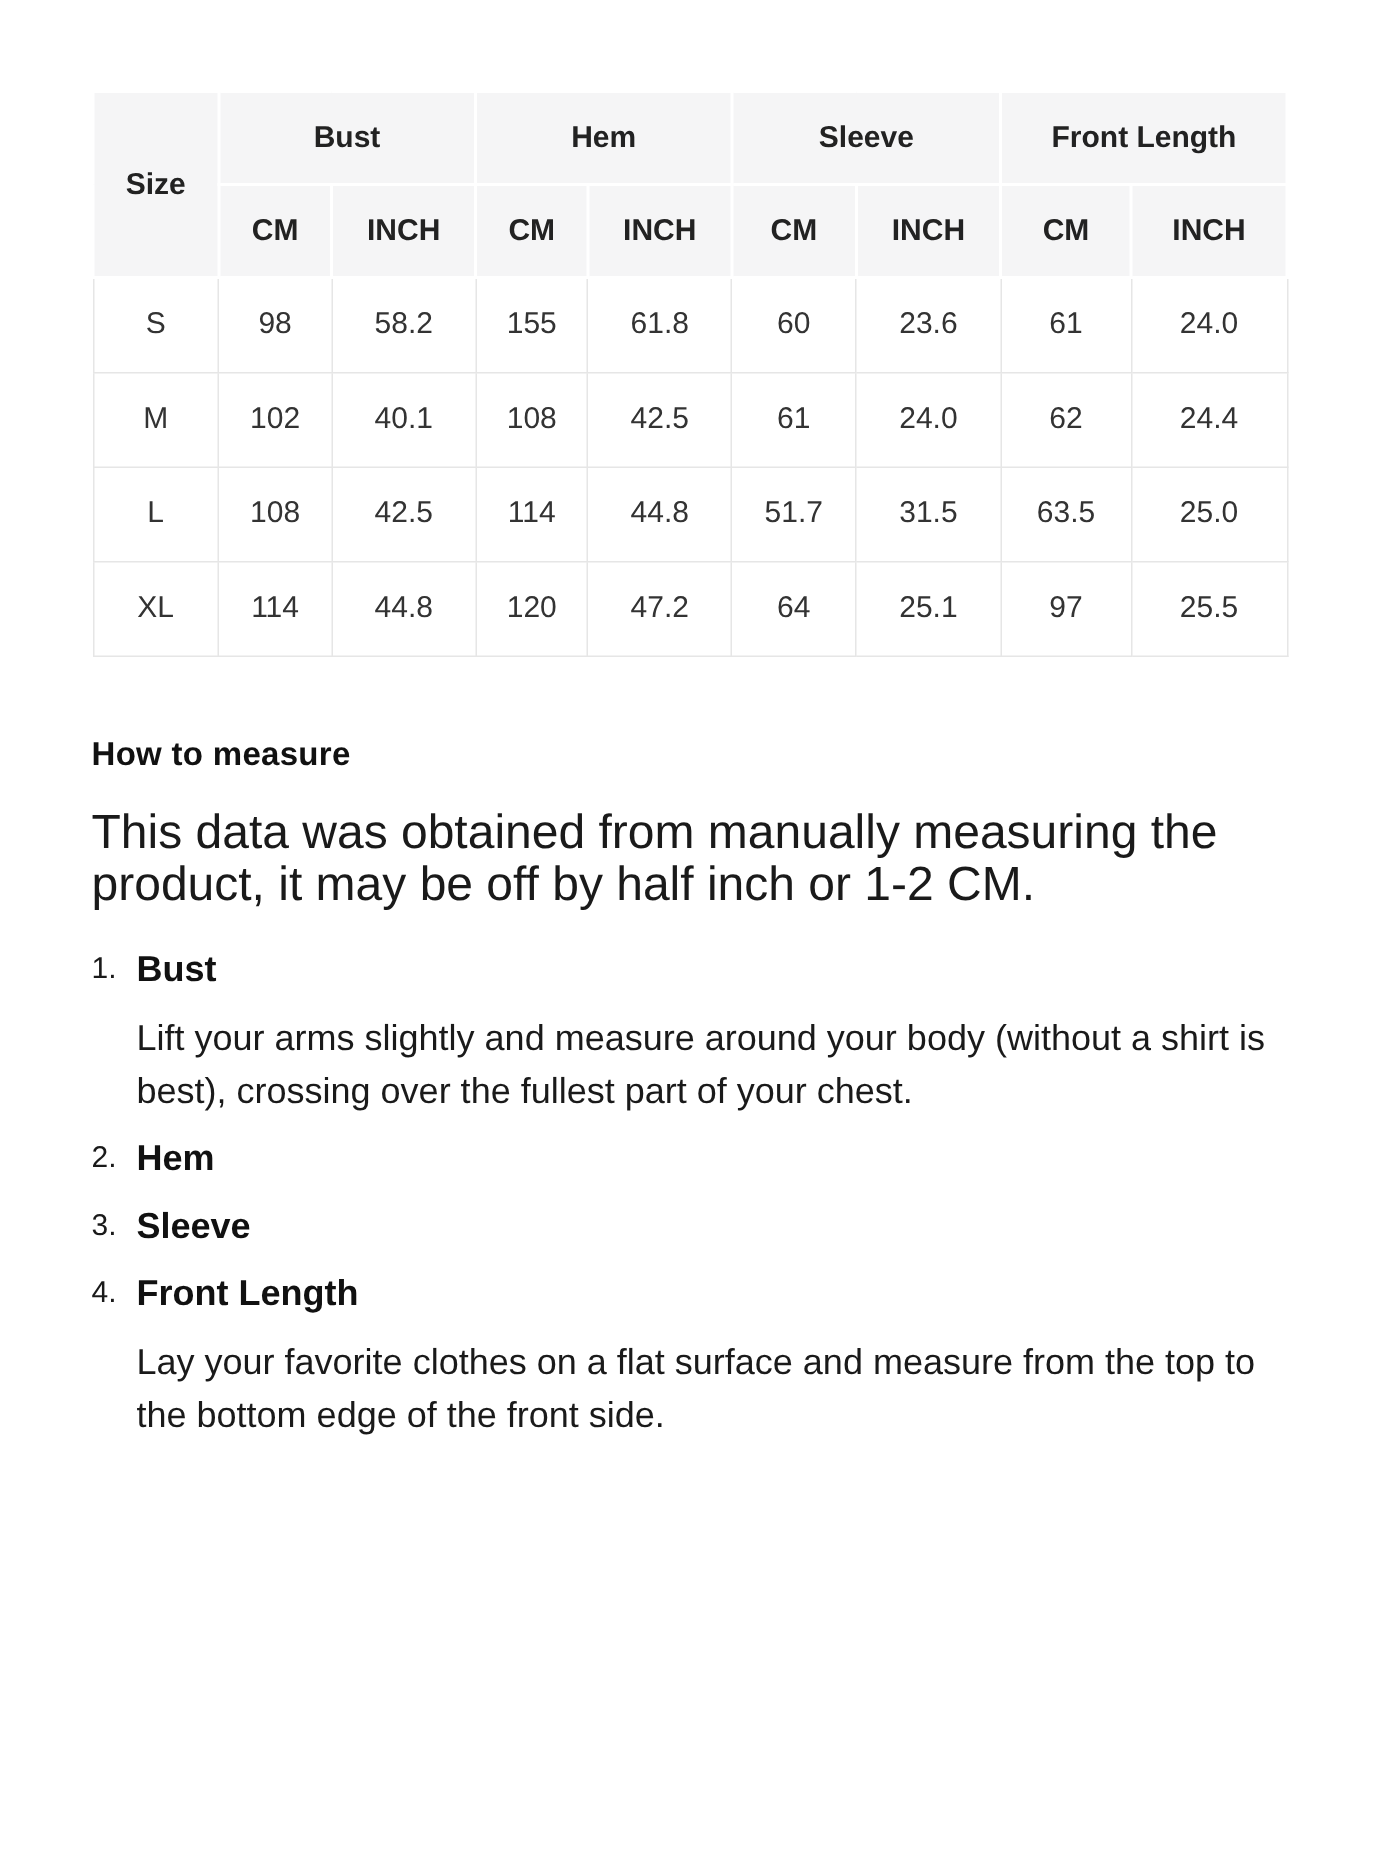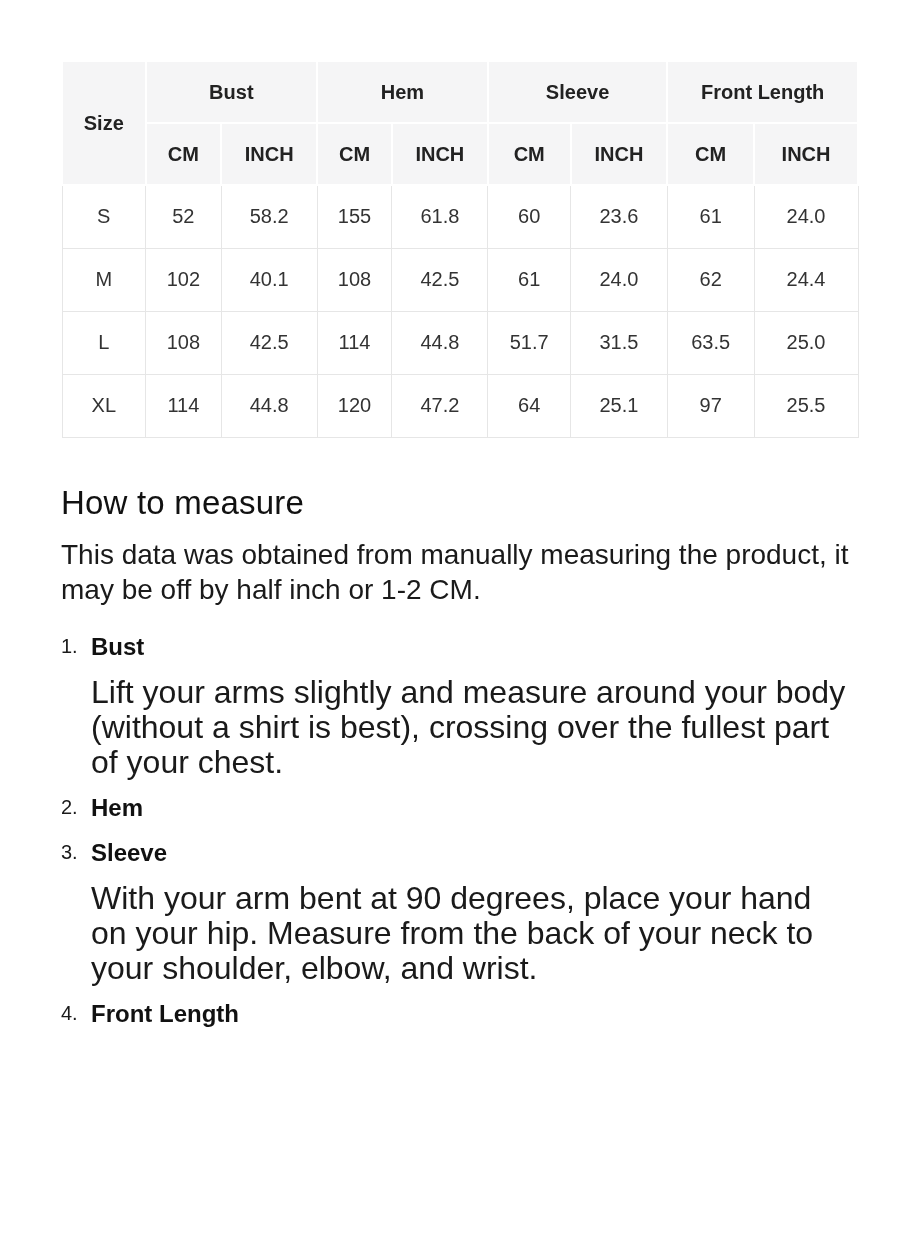--- a/index.html
+++ b/index.html
@@ -43,29 +43,29 @@
     height:63px;
   }
   col.c-size{width:10.5%;}
   col.c-cm1{width:9.5%;}  col.c-in1{width:12.05%;}
   col.c-cm2{width:9.4%;}  col.c-in2{width:12.05%;}
   col.c-cm3{width:10.4%;} col.c-in3{width:12.15%;}
   col.c-cm4{width:10.9%;} col.c-in4{width:13.05%;}
   
   h2.htm-title{
     margin-top:45px;
-    font-size:33px;
+    font-size:22px;
     line-height:40px;
-    font-weight:normal;
+    font-weight:bold;
     color:var(--heading-text);
     letter-spacing:0.2px;
   }
   p.htm-intro{
     margin-top:14px;
-    font-size:28px;
+    font-size:32px;
     line-height:35px;
     color:var(--body-text);
     max-width:800px;
   }
   .htm-list{margin-top:22px;}
   .htm-item{
     display:grid;
     grid-template-columns:30px 1fr;
     margin-bottom:10px;
   }
@@ -78,21 +78,21 @@
   .htm-item .item-term{
     grid-column:2;
     font-size:24px;
     line-height:35px;
     font-weight:bold;
     color:var(--heading-text);
   }
   .htm-item .item-desc{
     grid-column:2;
     margin-top:11px;
-    font-size:32px;
+    font-size:24px;
     line-height:35px;
     color:var(--body-text);
     max-width:758px;
   }
 </style>
 </head>
 <body>
 
 <table class="size-chart">
   <colgroup>
@@ -121,21 +121,21 @@
       <th>INCH</th>
       <th>CM</th>
       <th>INCH</th>
       <th>CM</th>
       <th>INCH</th>
     </tr>
   </thead>
   <tbody>
     <tr>
       <td>S</td>
-      <td>52</td>
+      <td>98</td>
       <td>58.2</td>
       <td>155</td>
       <td>61.8</td>
       <td>60</td>
       <td>23.6</td>
       <td>61</td>
       <td>24.0</td>
     </tr>
     <tr>
       <td>M</td>
@@ -183,19 +183,19 @@
     <span class="item-term">Bust</span>
     <p class="item-desc">Lift your arms slightly and measure around your body (without a shirt is best), crossing over the fullest part of your chest.</p>
   </div>
   <div class="htm-item">
     <span class="item-number">2.</span>
     <span class="item-term">Hem</span>
   </div>
   <div class="htm-item">
     <span class="item-number">3.</span>
     <span class="item-term">Sleeve</span>
-    <p class="item-desc">With your arm bent at 90 degrees, place your hand on your hip. Measure from the back of your neck to your shoulder, elbow, and wrist.</p>
   </div>
   <div class="htm-item">
     <span class="item-number">4.</span>
     <span class="item-term">Front Length</span>
+    <p class="item-desc">Lay your favorite clothes on a flat surface and measure from the top to the bottom edge of the front side.</p>
   </div>
 </div>
 
 </body></html>

